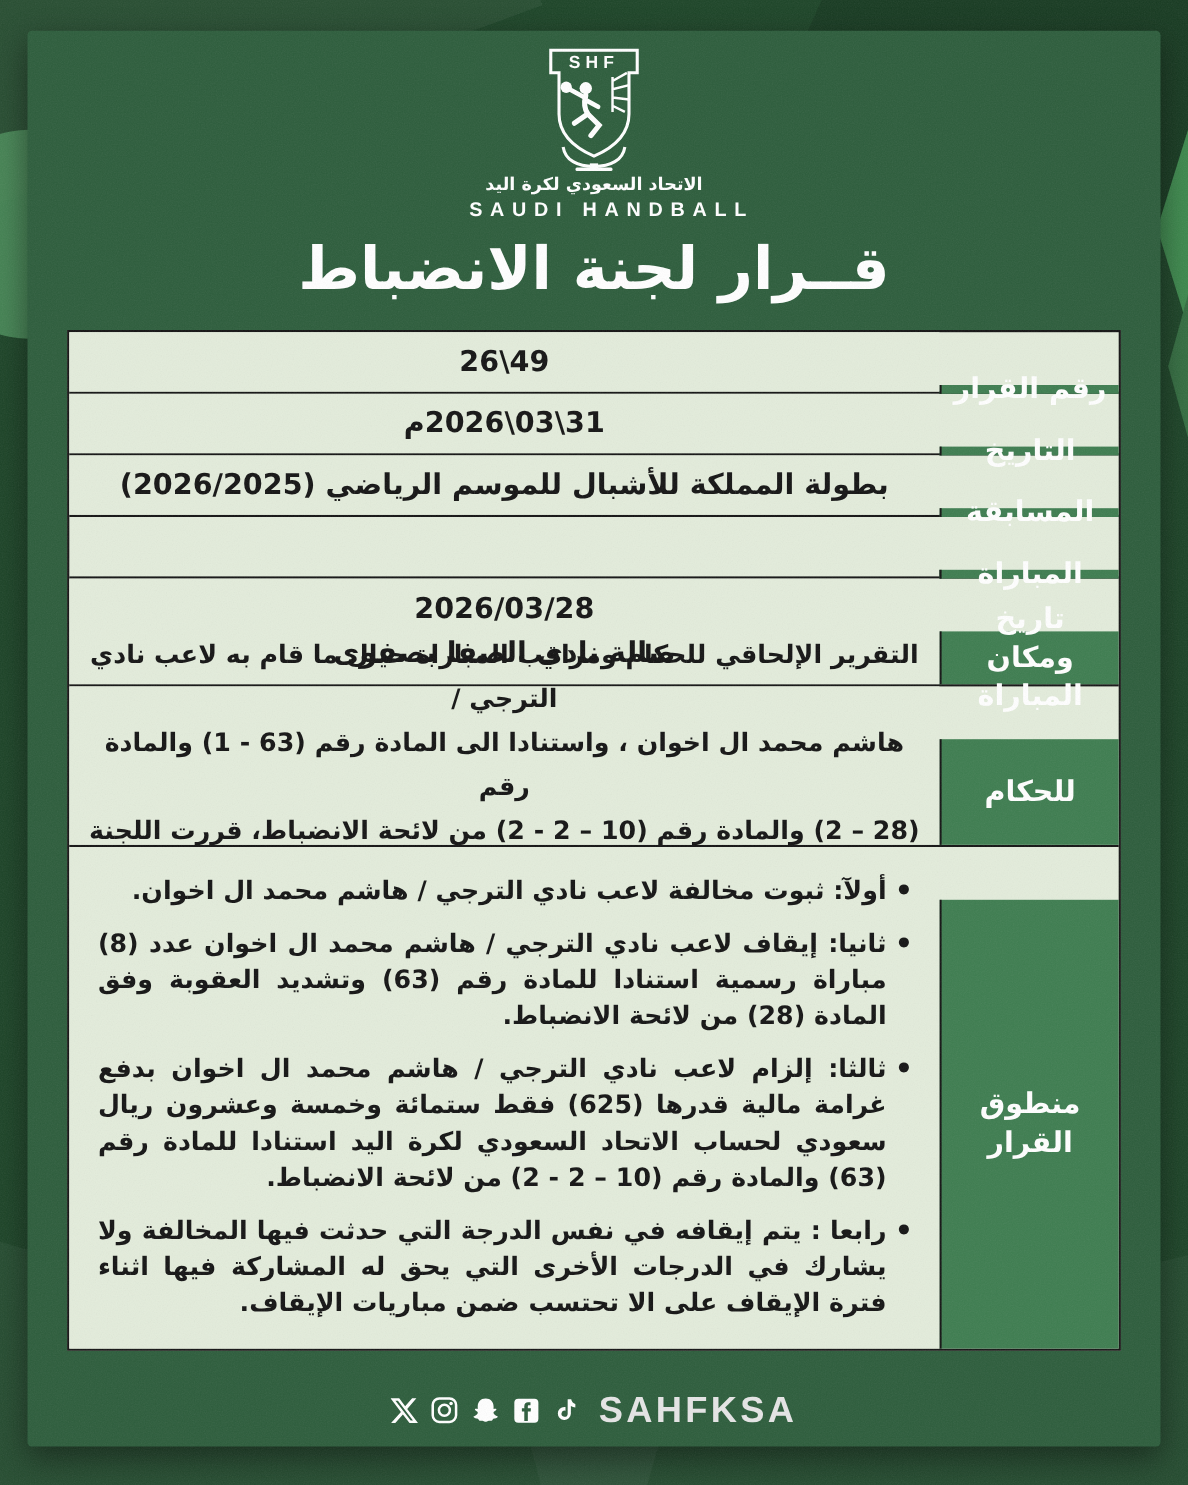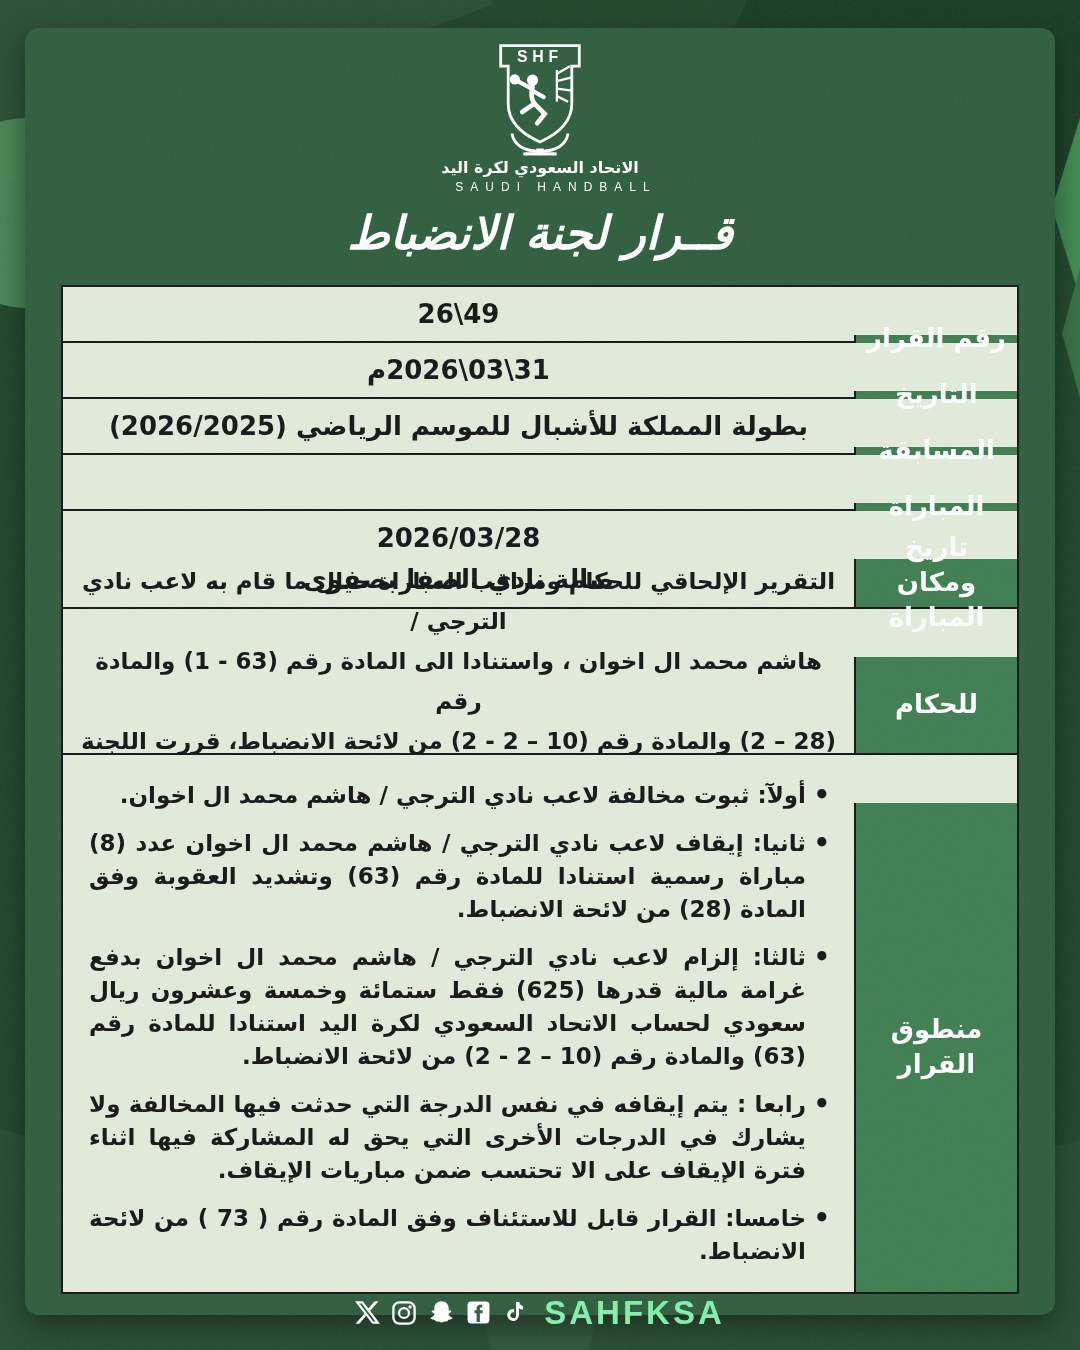--- a/index.html
+++ b/index.html
@@ -35,34 +35,34 @@
   }
   .deco-band-bottom2{
     right:-140px;bottom:-130px;width:720px;height:280px;
     background:rgba(255,255,255,0.04);
     transform:rotate(-14deg);
   }
   
   .panel{
     position:absolute;left:25px;top:28px;right:25px;bottom:35px;
     background:#2d5d3c;
-    border-radius:14px;
+    border-radius:4px;
     box-shadow:0 10px 28px rgba(0,0,0,0.45);
     display:flex;flex-direction:column;align-items:center;
   }
   
   .logo-block{margin-top:12px;text-align:center;color:#fff;}
   .logo-block svg{display:block;margin:0 auto;}
   .org-ar{font-size:16px;font-weight:bold;margin-top:2px;letter-spacing:.5px;}
-  .org-en{font-size:12px;font-weight:normal;letter-spacing:7px;margin-top:3px;font-family:"Liberation Sans",sans-serif;margin-left:32px;}
+  .org-en{font-size:18px;font-weight:bold;letter-spacing:7px;margin-top:3px;font-family:"Liberation Sans",sans-serif;margin-left:32px;}
   
   .page-title{
     margin-top:14px;
-    color:#fff;font-size:46px;font-weight:bold;
-    text-align:center;line-height:1.1;font-style:italic;
+    color:#fff;font-size:54px;font-weight:bold;
+    text-align:center;line-height:1.1;
   }
   
   .decision-table{
     direction:rtl;
     margin-top:26px;
     width:954px;
     border:2px solid #141414;
     background:#e3ecdb;
   }
   .t-row{display:flex;flex-direction:row;border-bottom:2px solid #141414;}
@@ -104,21 +104,21 @@
   ul.verdict-list li::before{
     content:"•";
     position:absolute;right:-24px;top:0;
     font-size:26px;line-height:33px;color:#141414;
   }
   
   .footer{
     direction:ltr;
     margin-top:auto;margin-bottom:14px;
     display:flex;align-items:center;gap:11px;
-    color:#86efac;
+    color:#e5e5e5;
   }
   .footer .icon{display:flex;align-items:center;justify-content:center;}
   .handle{
     font-family:"Liberation Sans",sans-serif;
     font-size:33px;font-weight:bold;letter-spacing:3px;margin-left:6px;
   }
   
   .grain{position:absolute;inset:0;width:100%;height:100%;opacity:.09;pointer-events:none;z-index:40;}
 </style>
 </head>
@@ -202,21 +202,20 @@
       </div>
 
       <div class="t-row">
         <div class="t-label">منطوق القرار</div>
         <div class="t-value verdict-cell">
           <ul class="verdict-list">
             <li>أولآ: ثبوت مخالفة لاعب نادي الترجي / هاشم محمد ال اخوان.</li>
             <li>ثانيا: إيقاف لاعب نادي الترجي / هاشم محمد ال اخوان عدد (8) مباراة رسمية استنادا للمادة رقم (63) وتشديد العقوبة وفق المادة (28) من لائحة الانضباط.</li>
             <li>ثالثا: إلزام لاعب نادي الترجي / هاشم محمد ال اخوان بدفع غرامة مالية قدرها (625) فقط ستمائة وخمسة وعشرون ريال سعودي لحساب الاتحاد السعودي لكرة اليد استنادا للمادة رقم (63) والمادة رقم (10 – 2 - 2) من لائحة الانضباط.</li>
             <li>رابعا : يتم إيقافه في نفس الدرجة التي حدثت فيها المخالفة ولا يشارك في الدرجات الأخرى التي يحق له المشاركة فيها اثناء فترة الإيقاف على الا تحتسب ضمن مباريات الإيقاف.</li>
-            <li>خامسا: القرار قابل للاستئناف وفق المادة رقم ( 73 ) من لائحة الانضباط.</li>
           </ul>
         </div>
       </div>
 
     </div>
 
     <div class="footer">
       <span class="icon">
         <svg width="25" height="25" viewBox="0 0 24 24" fill="#ffffff">
             <path d="M18.9 1.2h3.7l-8 9.2L24 22.8h-7.4l-5.8-7.6-6.6 7.6H.5l8.6-9.8L0 1.2h7.6l5.2 6.9 6.1-6.9Zm-1.3 19.4h2L6.5 3.3H4.3l13.3 17.3Z"></path>

